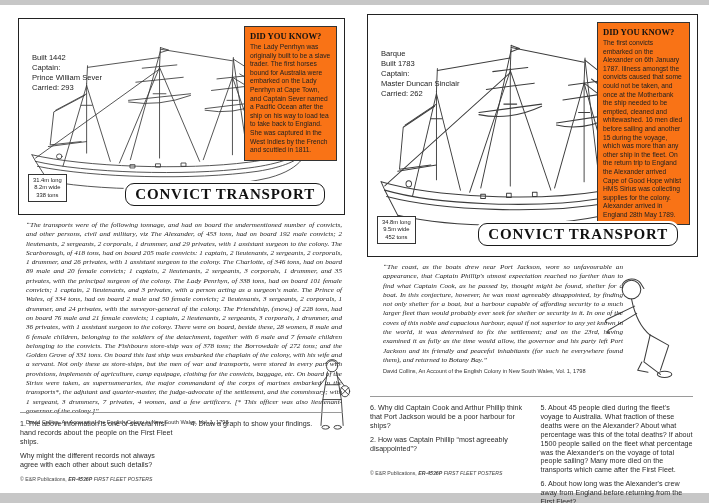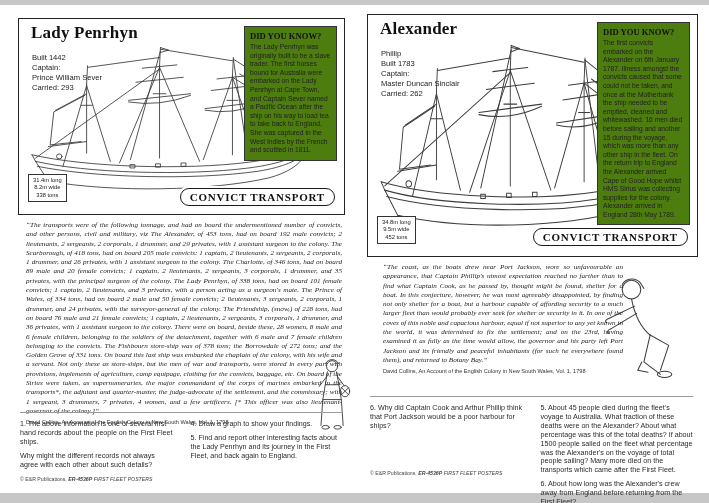--- a/index.html
+++ b/index.html
@@ -19,31 +19,31 @@
   .frame{position:absolute;border:1.6px solid #222;background:#fff;box-sizing:border-box;}
   .p0 .frame{left:12px;top:13px;width:327px;height:197px;}
   .p1 .frame{left:11px;top:9px;width:331px;height:243px;}
 
   .ship{position:absolute;left:2px;top:22px;width:calc(100% - 6px);height:calc(100% - 26px);z-index:1;}
 
   .title{position:absolute;left:12px;top:4px;margin:0;z-index:2;
     font-family:"Liberation Serif",serif;font-weight:bold;font-size:17px;color:#111;letter-spacing:.2px;}
   .info{position:absolute;left:13px;top:34px;z-index:2;font-size:7.6px;line-height:10px;color:#222;}
 
-  .dyk{position:absolute;right:7px;top:7px;width:93px;z-index:3;background:#4d7c0f;
+  .dyk{position:absolute;right:7px;top:7px;width:93px;z-index:3;background:#f97316;
     border:1.2px solid #333;padding:4px 5px 5px;box-sizing:border-box;}
   .dyk h2{margin:0 0 2px;font-family:"Liberation Serif",serif;font-size:8.6px;color:#111;}
   .dyk p{margin:0;font-size:6.7px;line-height:8.6px;color:#222;}
 
   .dims{position:absolute;left:9px;bottom:12px;z-index:3;background:#fff;border:1.1px solid #333;
     padding:2px 4px;font-size:5.8px;line-height:7.4px;text-align:center;color:#222;}
 
-  .banner{position:absolute;right:9px;bottom:8px;z-index:3;background:#fff;
+  .banner{position:absolute;right:19px;bottom:8px;z-index:3;background:#fff;
     border:1.6px solid #1a1a1a;border-radius:9px;padding:2px 9px 2.5px;
-    font-family:"Liberation Serif",serif;font-weight:bold;font-size:11px;letter-spacing:.8px;color:#111;
+    font-family:"Liberation Serif",serif;font-weight:bold;font-size:15px;letter-spacing:.8px;color:#111;
     box-shadow:0 0 0 2px #fff;}
   .p1 .banner{bottom:10px;}
 
   
   .quotewrap{position:absolute;z-index:2;}
   .p0 .quotewrap{left:20px;top:216px;width:316px;}
   .p1 .quotewrap{left:27px;top:258px;width:240px;}
   .quote{margin:0;font-family:"Liberation Serif",serif;font-style:italic;
     font-size:7.15px;line-height:9.3px;color:#222;text-align:justify;}
   .attr{margin-top:3px;font-size:5.6px;color:#333;font-style:normal;}
@@ -138,21 +138,20 @@
 </svg>
 
 <div class="edge top"></div>
 <div class="edge bottom"></div>
 
 <section class="poster p0">
   <div class="frame">
     <svg class="ship" viewBox="0 0 350 205" preserveAspectRatio="none">
         <use href="#ship-art"></use>
       </svg>
-    <h1 class="title">Lady Penrhyn</h1>
     <div class="info">
       <div>Built 1442</div>
       <div>Captain:</div>
       <div>Prince William Sever</div>
       <div>Carried: 293</div>
 
     </div>
     <aside class="dyk">
       <h2>DID YOU KNOW?</h2>
       <p>The Lady Penrhyn was originally built to be a slave trader. The first horses bound for Australia were embarked on the Lady Penrhyn at Cape Town, and Captain Sever named a Pacific Ocean after the ship on his way to load tea to take back to England. She was captured in the West Indies by the French and scuttled in 1811.</p>
@@ -187,39 +186,37 @@
   </div>
 
   <div class="questions">
     <div class="qcol">
       <p>1. The above information is one of several first hand records about the people on the First Fleet ships.</p>
       <p>Why might the different records not always agree with each other about such details?</p>
 
     </div>
     <div class="qcol">
       <p>4. Draw a graph to show your findings.</p>
-      <p>5. Find and report other interesting facts about the Lady Penrhyn and its journey in the First Fleet, and back again to England.</p>
     </div>
   </div>
 
   <div class="pfooter">
     <span>© E&amp;R Publications,</span>
     <span class="code">ER-4536P</span>
     <span class="suffix">FIRST FLEET POSTERS</span>
   </div>
 </section>
 
 <section class="poster p1">
   <div class="frame">
     <svg class="ship" viewBox="0 0 350 205" preserveAspectRatio="none">
         <use href="#ship-art"></use>
       </svg>
-    <h1 class="title">Alexander</h1>
     <div class="info">
-      <div>Phillip</div>
+      <div>Barque</div>
       <div>Built 1783</div>
       <div>Captain:</div>
       <div>Master Duncan Sinclair</div>
       <div>Carried: 262</div>
     </div>
     <aside class="dyk">
       <h2>DID YOU KNOW?</h2>
       <p>The first convicts embarked on the Alexander on 6th January 1787. Illness amongst the convicts caused that some could not be taken, and once at the Motherbank the ship needed to be emptied, cleaned and whitewashed. 16 men died before sailing and another 15 during the voyage, which was more than any other ship in the fleet. On the return trip to England the Alexander arrived Cape of Good Hope whilst HMS Sirius was collecting supplies for the colony. Alexander arrived in England 28th May 1789.</p>
     </aside>
     <div class="dims">
@@ -246,20 +243,21 @@
       <path d="M48,62 L66,72 L58,96"></path>
       <path d="M48,62 L42,88 L58,100"></path>
       <ellipse cx="62" cy="100" rx="7" ry="3"></ellipse>
       <path d="M40,88 L36,96 L46,98"></path>
     </g>
   </svg>
 
   <div class="questions">
     <div class="qcol">
       <p>6. Why did Captain Cook and Arthur Phillip think that Port Jackson would be a poor harbour for ships?</p>
+      <p>2. How was Captain Phillip “most agreeably disappointed”?</p>
 
     </div>
     <div class="qcol">
       <p>5. About 45 people died during the fleet's voyage to Australia. What fraction of these deaths were on the Alexander? About what percentage was this of the total deaths? If about 1500 people sailed on the fleet what percentage was the Alexander's on the voyage of total people sailing? Many more died on the transports which came after the First Fleet.</p>
       <p>6. About how long was the Alexander's crew away from England before returning from the First Fleet?</p>
 
     </div>
   </div>
 
   <div class="pfooter">

